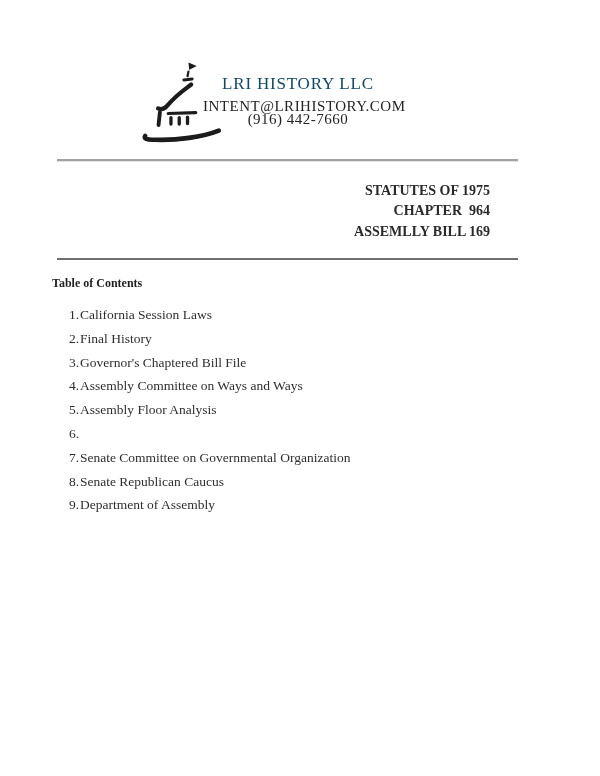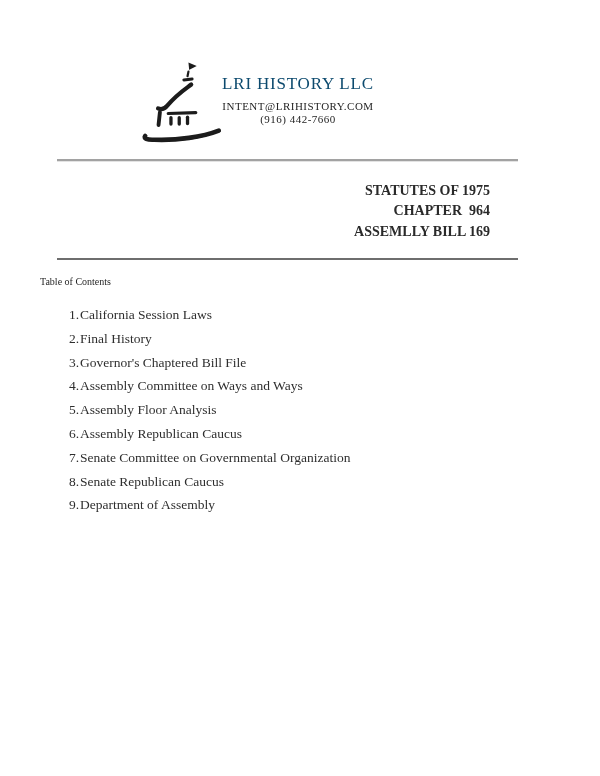--- a/index.html
+++ b/index.html
@@ -33,21 +33,21 @@
     text-align: center;
   }
   .company-name {
     font-size: 17px;
     letter-spacing: 0.8px;
     color: #0c4a6e;
     white-space: nowrap;
   }
   .contact-lines {
     margin-top: 6px;
-    font-size: 11px;
+    font-size: 15px;
     line-height: 13px;
     letter-spacing: 0.5px;
     color: #242424;
   }
 
   
   .rule {
     position: absolute;
     left: 57px;
     width: 461px;
@@ -76,24 +76,24 @@
     color: #2a2a2a;
     margin-left: 25px;
   }
   .reference-line {
     white-space: pre; 
   }
 
   
   .toc-title {
     position: absolute;
-    left: 40px;
+    left: 52px;
     top: 276px;
-    font-weight: normal;
-    font-size: 10px;
+    font-weight: bold;
+    font-size: 12px;
     color: #1f1f1f;
   }
   .toc-list {
     position: absolute;
     left: 57px;
     top: 308px;
     margin: 0;
     padding: 0;
     list-style: none;
   }
@@ -176,21 +176,20 @@
     <li class="toc-item">
       <span class="toc-num">4.</span>
       <span class="toc-label">Assembly Committee on Ways and Ways</span>
     </li>
     <li class="toc-item">
       <span class="toc-num">5.</span>
       <span class="toc-label">Assembly Floor Analysis</span>
     </li>
     <li class="toc-item">
       <span class="toc-num">6.</span>
-      <span class="toc-label">Assembly Republican Caucus</span>
     </li>
     <li class="toc-item">
       <span class="toc-num">7.</span>
       <span class="toc-label">Senate Committee on Governmental Organization</span>
     </li>
     <li class="toc-item">
       <span class="toc-num">8.</span>
       <span class="toc-label">Senate Republican Caucus</span>
     </li>
     <li class="toc-item">

